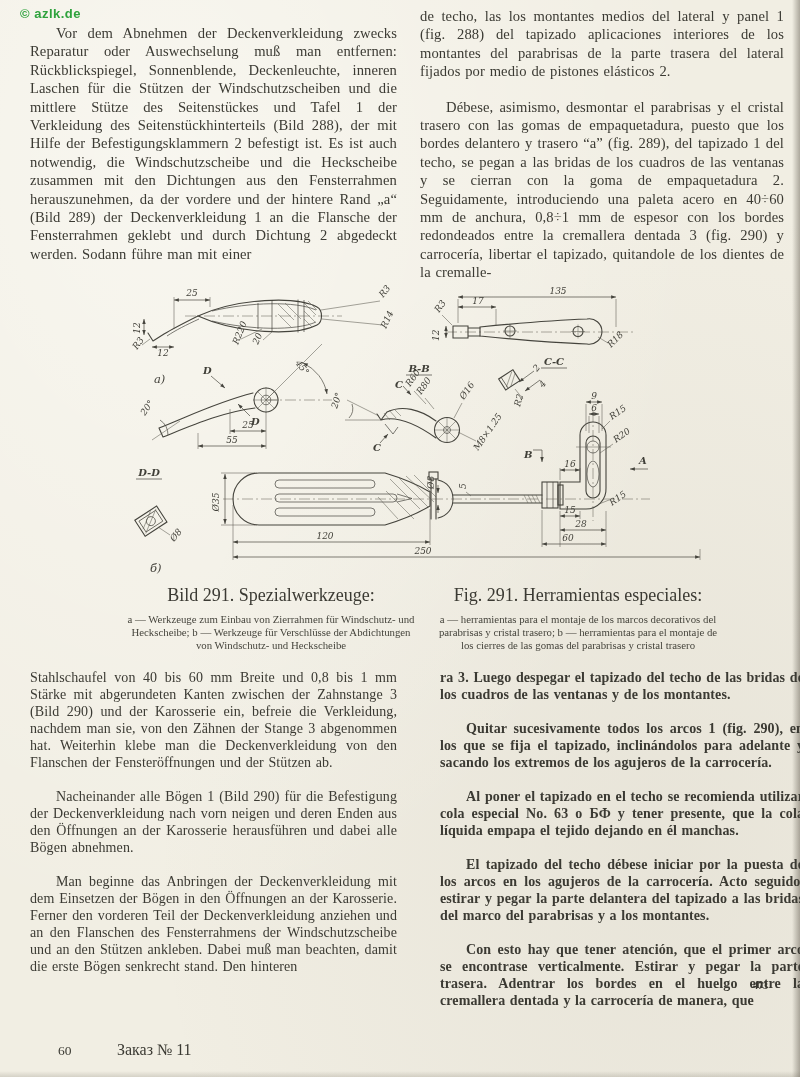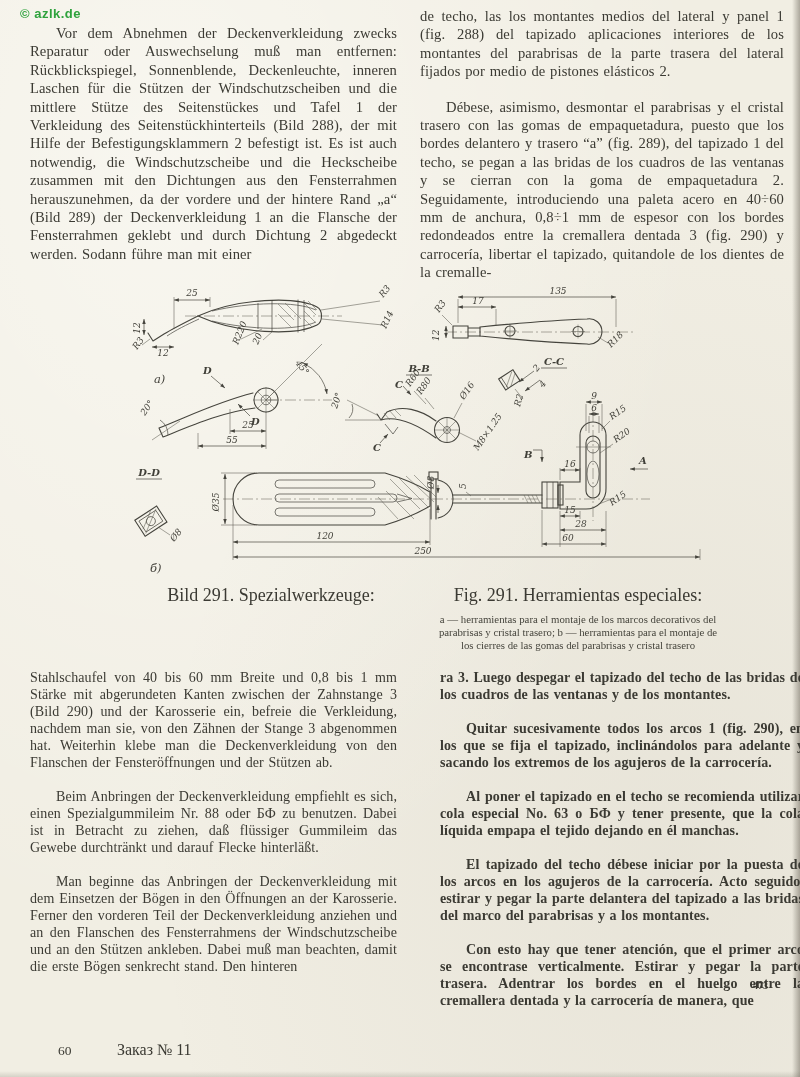--- a/index.html
+++ b/index.html
@@ -256,29 +256,30 @@
         <path class="hair" d="M50,245 L72,230 M50,240 L66,229"></path>
       </g>
       <path class="ext" d="M80,252 L68,244"></path>
       <text class="dim-t" x="84" y="259" transform="rotate(-50 84 259)">Ø8</text>
       <text class="big-t" x="60" y="289">б)</text>
     </g>
   </svg>
 
   <div class="caption" id="cap-de">
     <p class="cap-title">Bild 291. Spezialwerkzeuge:</p>
+    <p class="cap-body">a — Werkzeuge zum Einbau von Zierrahmen für Windschutz- und Heckscheibe; b — Werkzeuge für Verschlüsse der Abdichtungen von Windschutz- und Heckscheibe</p>
   </div>
   <div class="caption" id="cap-es">
     <p class="cap-title">Fig. 291. Herramientas especiales:</p>
     <p class="cap-body">a — herramientas para el montaje de los marcos decorativos del parabrisas y cristal trasero; b — herramientas para el montaje de los cierres de las gomas del parabrisas y cristal trasero</p>
   </div>
 
   <div class="col small" id="col-left-bot">
     <p>Stahlschaufel von 40 bis 60 mm Breite und 0,8 bis 1 mm Stärke mit abgerundeten Kanten zwischen der Zahnstange 3 (Bild 290) und der Karosserie ein, befreie die Verkleidung, nachdem man sie, von den Zähnen der Stange 3 abgenommen hat. Weiterhin klebe man die Deckenverkleidung von den Flanschen der Fensteröffnungen und der Stützen ab.</p>
-    <p class="ind">Beim Anbringen der Deckenverkleidung empfiehlt es sich, einen Spezialgummileim Nr. 88 oder БФ zu benutzen. Dabei ist in Betracht zu ziehen, daß flüssiger Gummileim das Gewebe durchtränkt und darauf Flecke hinterläßt.</p>
+    <p class="ind">Nacheinander alle Bögen 1 (Bild 290) für die Befestigung der Deckenverkleidung nach vorn neigen und deren Enden aus den Öffnungen an der Karosserie herausführen und dabei alle Bögen abnehmen.</p>
     <p class="ind">Man beginne das Anbringen der Deckenverkleidung mit dem Einsetzen der Bögen in den Öffnungen an der Karosserie. Ferner den vorderen Teil der Deckenverkleidung anziehen und an den Flanschen des Fensterrahmens der Windschutzscheibe und an den Stützen ankleben. Dabei muß man beachten, damit die erste Bögen senkrecht stand. Den hinteren</p>
   </div>
 
   <div class="col small" id="col-right-bot">
     <p>ra 3. Luego despegar el tapizado del techo de las bridas de los cuadros de las ventanas y de los montantes.</p>
     <p class="ind">Quitar sucesivamente todos los arcos 1 (fig. 290), en los que se fija el tapizado, inclinándolos para adelante y sacando los extremos de los agujeros de la carrocería.</p>
     <p class="ind">Al poner el tapizado en el techo se recomienda utilizar cola especial No. 63 o БФ y tener presente, que la cola líquida empapa el tejido dejando en él manchas.</p>
     <p class="ind">El tapizado del techo débese iniciar por la puesta de los arcos en los agujeros de la carrocería. Acto seguido, estirar y pegar la parte delantera del tapizado a las bridas del marco del parabrisas y a los montantes.</p>
     <p class="ind">Con esto hay que tener atención, que el primer arco se encontrase verticalmente. Estirar y pegar la parte trasera. Adentrar los bordes en el huelgo entre la cremallera dentada y la carrocería de manera, que</p>
   </div>

